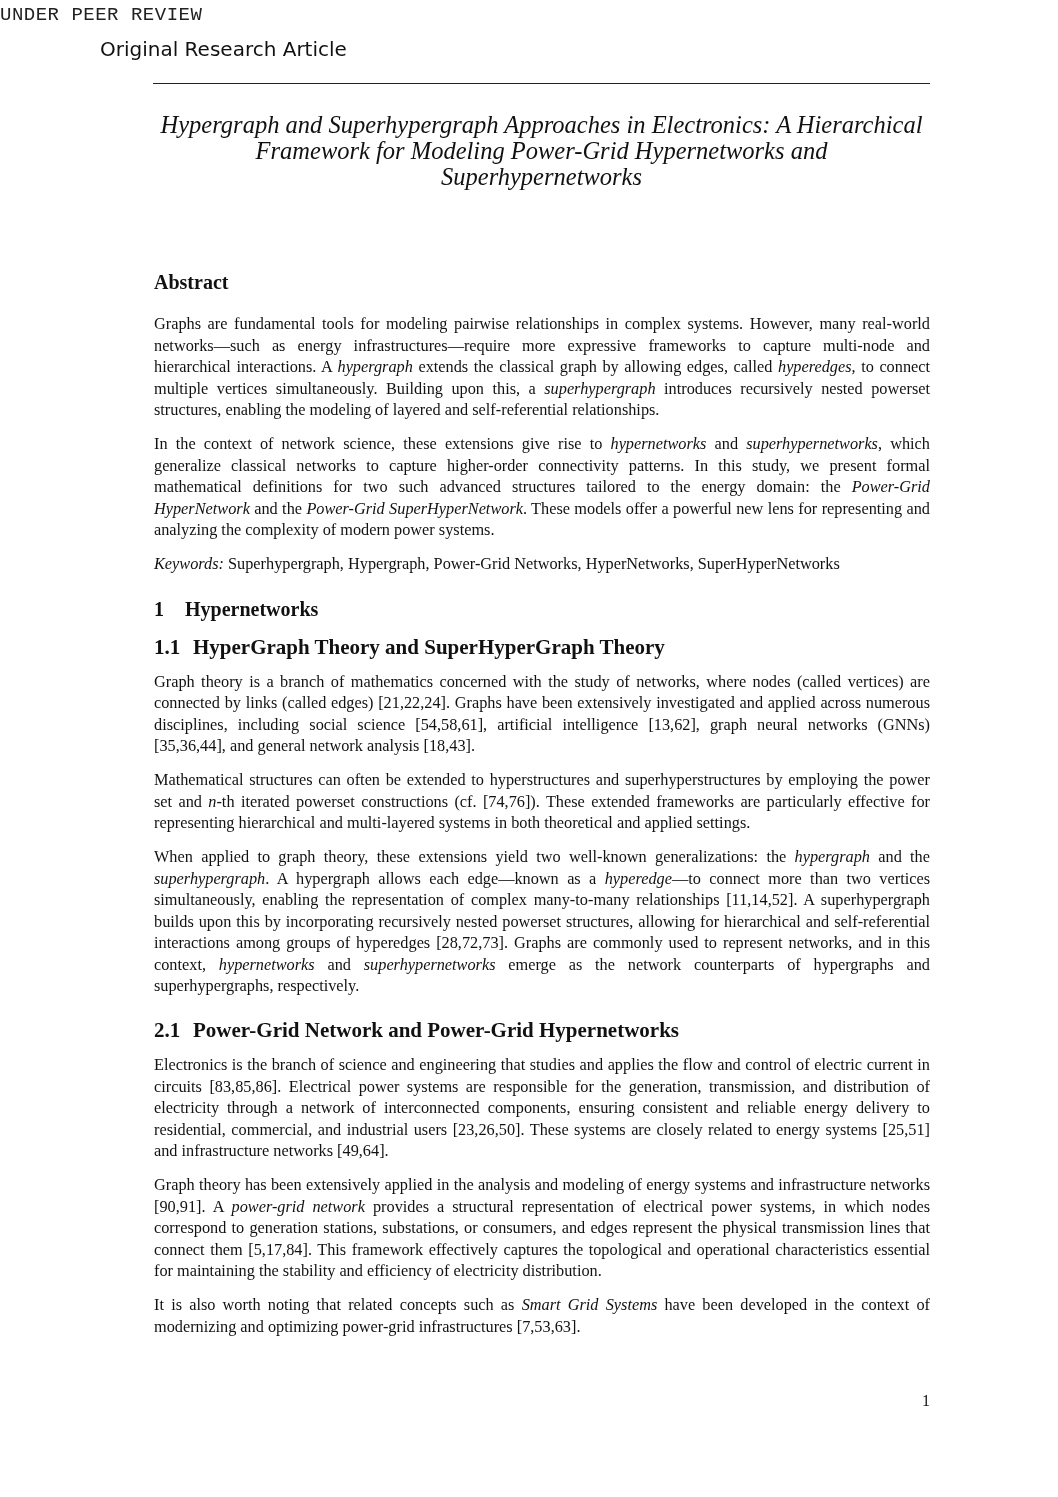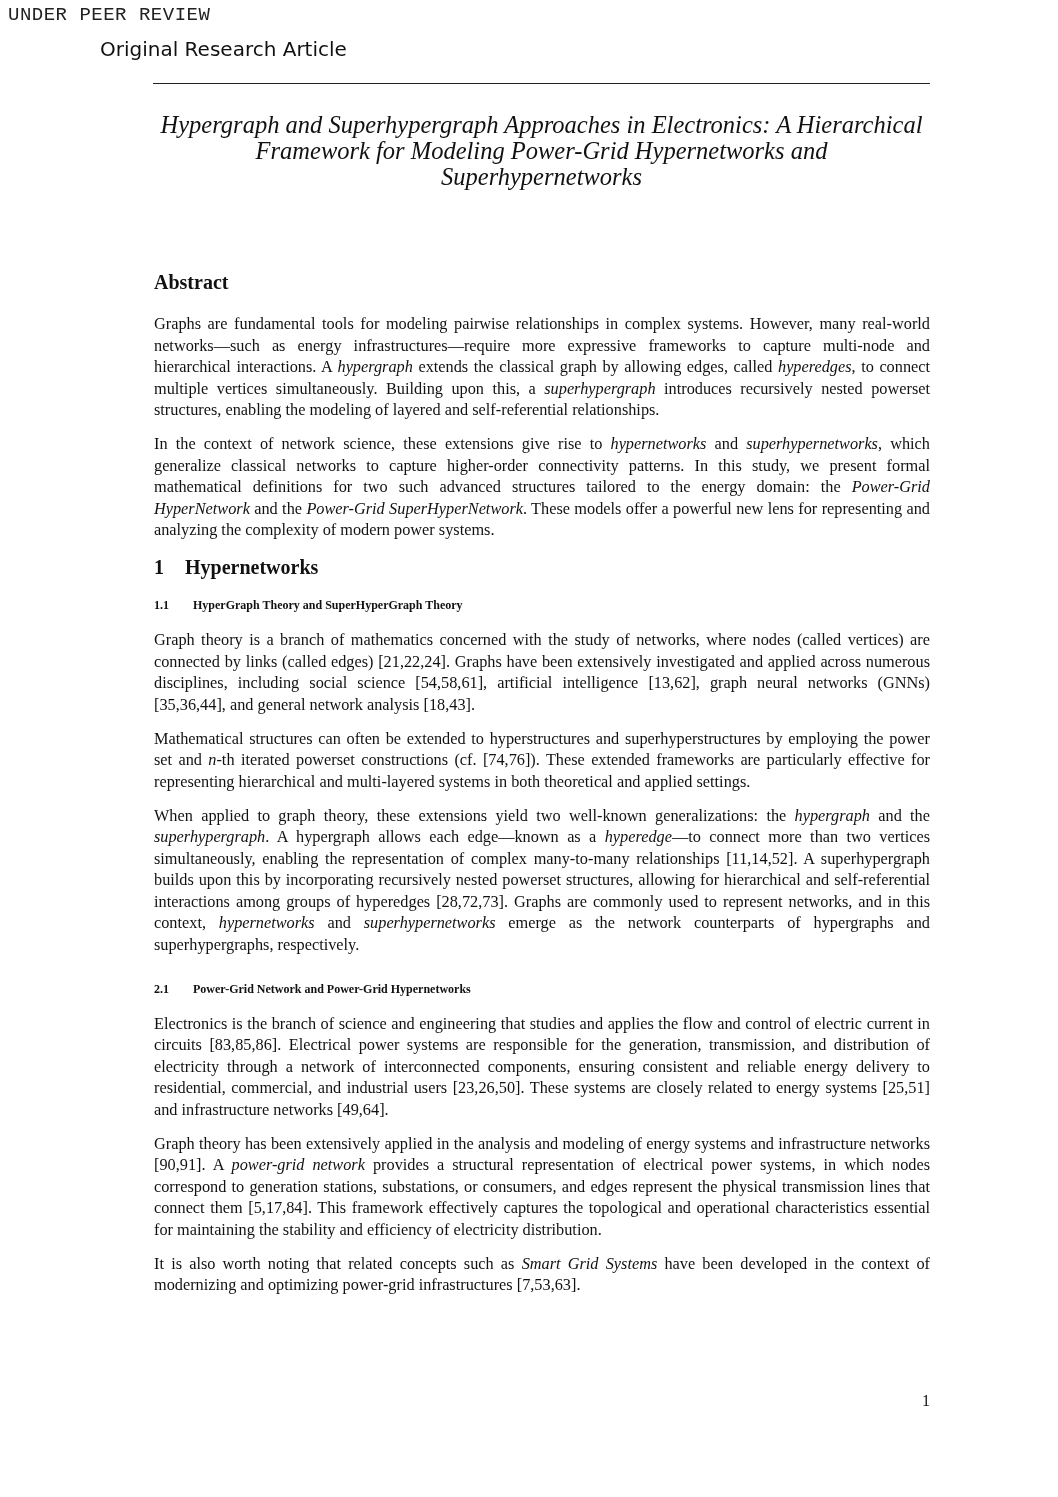--- a/index.html
+++ b/index.html
@@ -1,37 +1,37 @@
 <!DOCTYPE html>
 <html><head>
 <meta charset="utf-8">
 <style>
   html, body { margin: 0; padding: 0; background: #ffffff; }
   body { width: 1058px; height: 1497px; position: relative; overflow: hidden; color: #111; }
   .review-stamp {
-    position: absolute; left: 8px; top: 4px;
+    position: absolute; left: 0; top: 4px;
     font-family: "Liberation Mono", monospace; font-size: 19px; letter-spacing: 0.5px; color: #222;
   }
   .article-type {
     position: absolute; left: 100px; top: 37px;
     font-family: "DejaVu Sans", sans-serif; font-size: 20px; color: #111;
   }
   .rule { position: absolute; left: 153px; width: 777px; top: 83px; height: 1px; background: #222; }
   .title {
     position: absolute; left: 153px; width: 777px; top: 112px;
     font-family: "Liberation Serif", serif; font-style: italic; font-size: 24.5px; line-height: 26px;
     text-align: center; color: #111;
   }
   .content { position: absolute; left: 154px; width: 776px; top: 268px;
     font-family: Liberation Serif, serif; font-size: 16.3px; line-height: 21.5px; color: #111; }
   .h-abstract { font-weight: bold; font-size: 20px; margin: 0 0 17px 0; line-height: 28px; }
   .para { margin: 0 0 12.5px 0; text-align: justify; hyphens: auto; }
   .keywords { margin: 0 0 20px 0; }
   .h-section { font-weight: bold; font-size: 20px; margin: 0 0 13px 0; line-height: 28px; }
-  .h-sub { font-weight: bold; font-size: 12px; margin: 0 0 13px 0; line-height: 22px; }
+  .h-sub { font-weight: bold; font-size: 21px; margin: 0 0 13px 0; line-height: 22px; }
   .num { display: inline-block; }
   .h-section .num { width: 31px; }
   .h-sub .num { width: 39px; }
   .para em, .keywords em { font-style: italic; }
   .sec-gap { height: 10px; }
   .page-number {
     position: absolute; right: 128px; top: 1392px;
     font-family: "Liberation Serif", serif; font-size: 16px;
   }
 </style>
@@ -41,20 +41,24 @@
 <div class="review-stamp">UNDER PEER REVIEW</div>
 <div class="article-type">Original Research Article</div>
 <div class="rule"></div>
 
 <div class="title">Hypergraph and Superhypergraph Approaches in Electronics: A Hierarchical Framework for Modeling Power-Grid Hypernetworks and Superhypernetworks</div>
 
 <div class="content">
   <div class="h-abstract">Abstract</div>
   <p class="para">Graphs are fundamental tools for modeling pairwise relationships in complex systems. However, many real-world networks—such as energy infrastructures—require more expressive frameworks to capture multi-node and hierarchical interactions. A <em>hypergraph</em> extends the classical graph by allowing edges, called <em>hyperedges</em>, to connect multiple vertices simultaneously. Building upon this, a <em>superhypergraph</em> introduces recursively nested powerset structures, enabling the modeling of layered and self-referential relationships.</p>
   <p class="para">In the context of network science, these extensions give rise to <em>hypernetworks</em> and <em>superhypernetworks</em>, which generalize classical networks to capture higher-order connectivity patterns. In this study, we present formal mathematical definitions for two such advanced structures tailored to the energy domain: the <em>Power-Grid HyperNetwork</em> and the <em>Power-Grid SuperHyperNetwork</em>. These models offer a powerful new lens for representing and analyzing the complexity of modern power systems.</p>
+  <p class="keywords">
+    <em>Keywords:</em> 
+    <span>Superhypergraph, Hypergraph, Power-Grid Networks, HyperNetworks, SuperHyperNetworks</span>
+  </p>
 
   <div class="h-section">
     <span class="num">1</span><span>Hypernetworks</span>
   </div>
 
   <div class="h-sub">
     <span class="num">1.1</span><span>HyperGraph Theory and SuperHyperGraph Theory</span>
   </div>
   <p class="para">Graph theory is a branch of mathematics concerned with the study of networks, where nodes (called vertices) are connected by links (called edges) [21,22,24]. Graphs have been extensively investigated and applied across numerous disciplines, including social science [54,58,61], artificial intelligence [13,62], graph neural networks (GNNs) [35,36,44], and general network analysis [18,43].</p>
   <p class="para">Mathematical structures can often be extended to hyperstructures and superhyperstructures by employing the power set and <em>n</em>-th iterated powerset constructions (cf. [74,76]). These extended frameworks are particularly effective for representing hierarchical and multi-layered systems in both theoretical and applied settings.</p>

